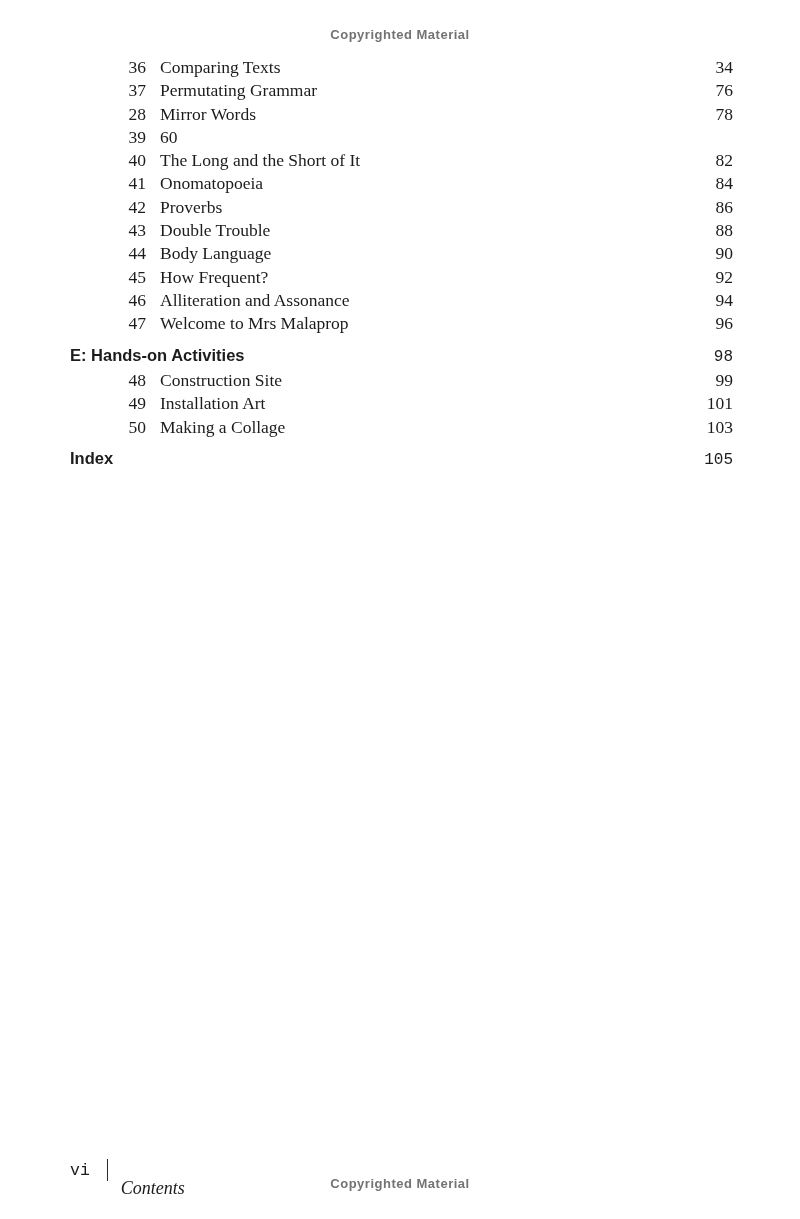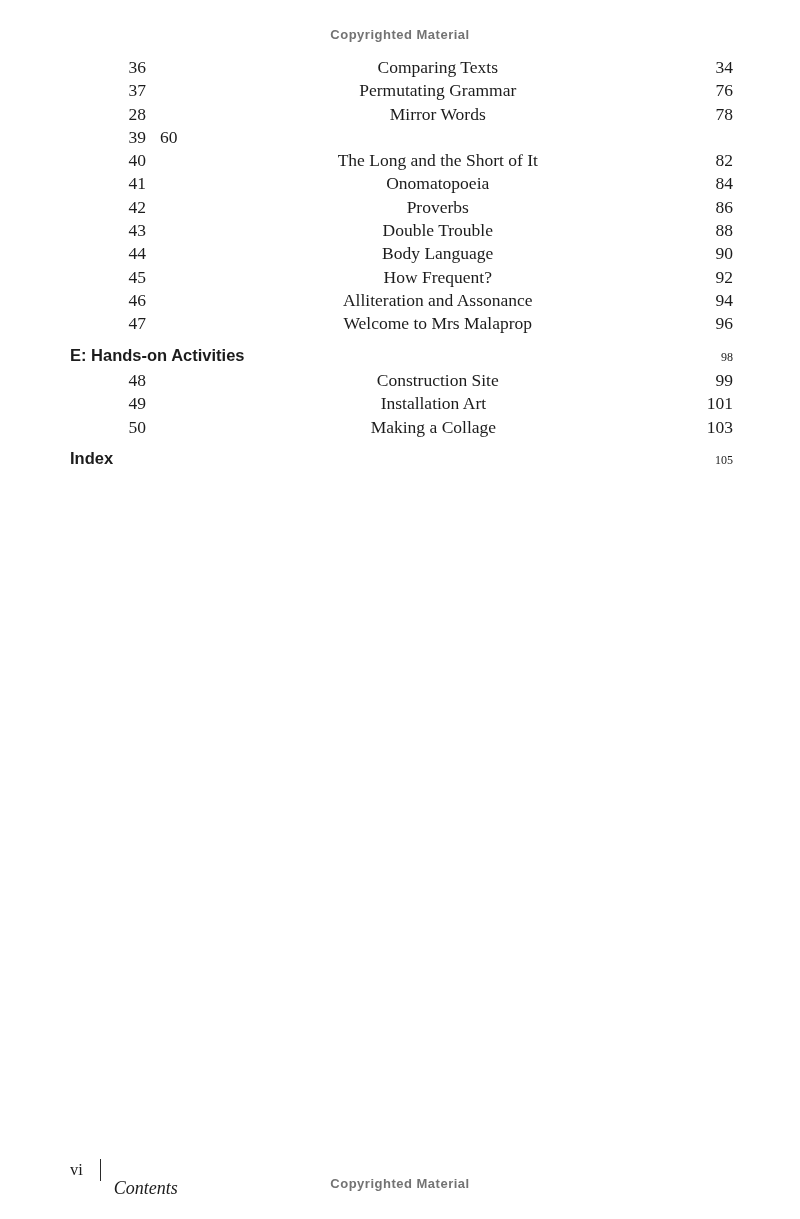--- a/index.html
+++ b/index.html
@@ -37,48 +37,48 @@
     display: flex;
     align-items: baseline;
     line-height: 23.3px;
   }
   .row .num {
     flex: none;
     width: 76px;
     text-align: right;
     padding-right: 14px;
   }
-  .row .title { flex: 1; text-align: center; }
+  .row .title { flex: 1; }
   .row .page-num {
     flex: none;
     text-align: right;
   }
   .row.section {
     font-family: "Liberation Sans", sans-serif;
     font-weight: 700;
     font-size: 16.5px;
     margin-top: 7px;
     line-height: 24.5px;
   }
   .row.section .label { flex: 1; }
   .row.section .page-num {
-    font-family: Liberation Serif, serif;
+    font-family: Liberation Mono, monospace;
     font-weight: 400;
-    font-size: 12px;
+    font-size: 16px;
   }
 
   .footer {
     position: absolute;
     left: 70px;
     top: 1156px;
     display: flex;
     align-items: center;
     height: 28px;
   }
-  .footer .pg { font-size: 16.5px; }
+  .footer .pg { font-size: 16.5px; font-family: Liberation Mono, monospace; }
   .footer .bar {
     width: 1px;
     height: 22px;
     background: #2a2a2a;
     margin: 0 13px 0 17px;
   }
   .footer .sect {
     font-style: italic;
     font-size: 18px;
     margin-top: 36px;

